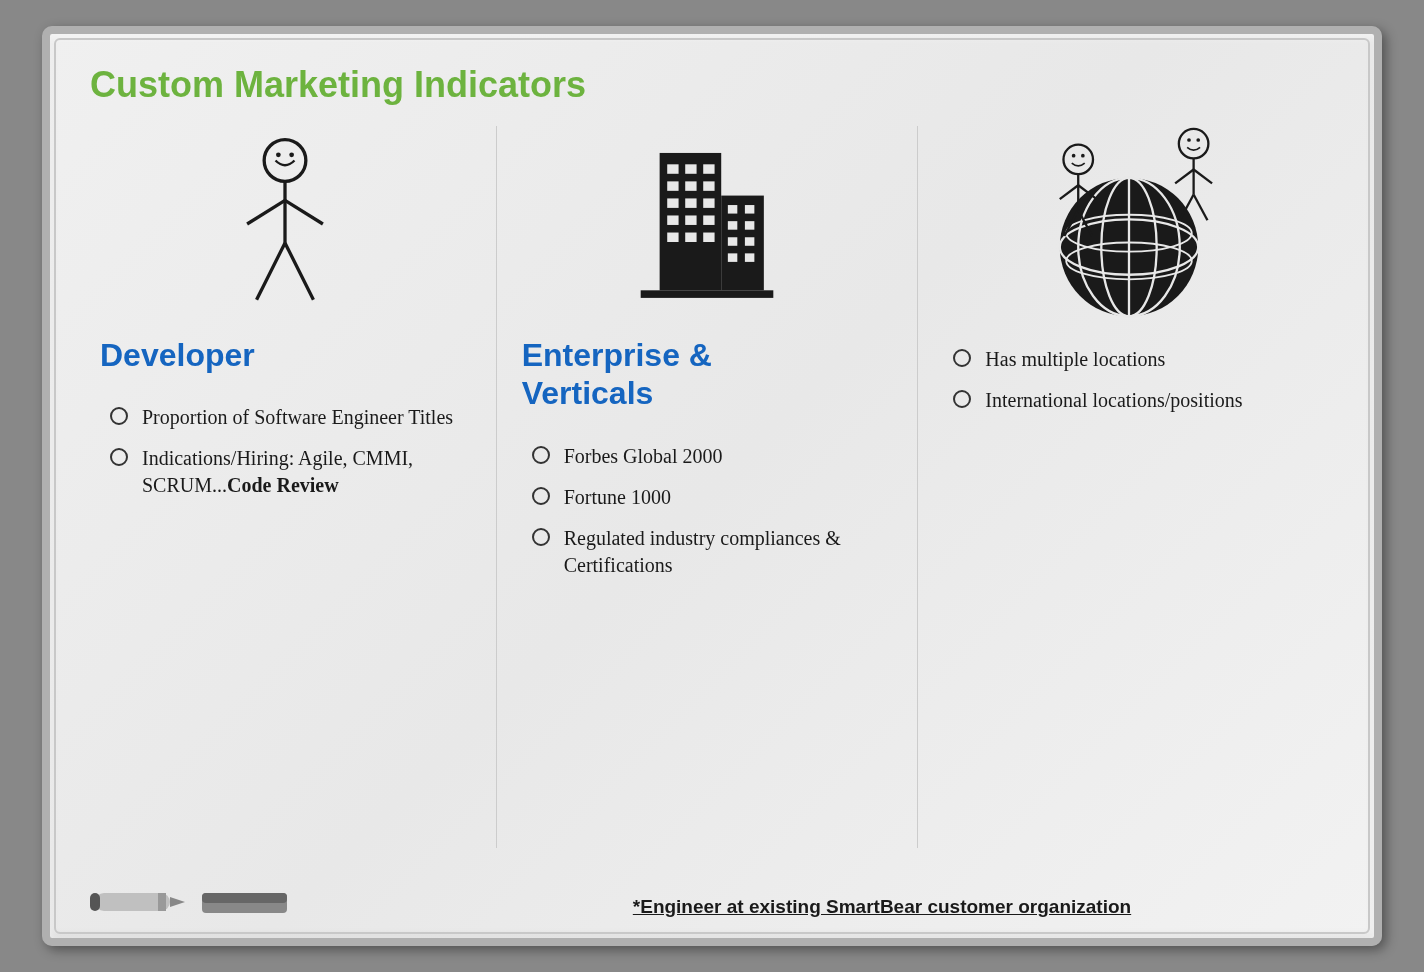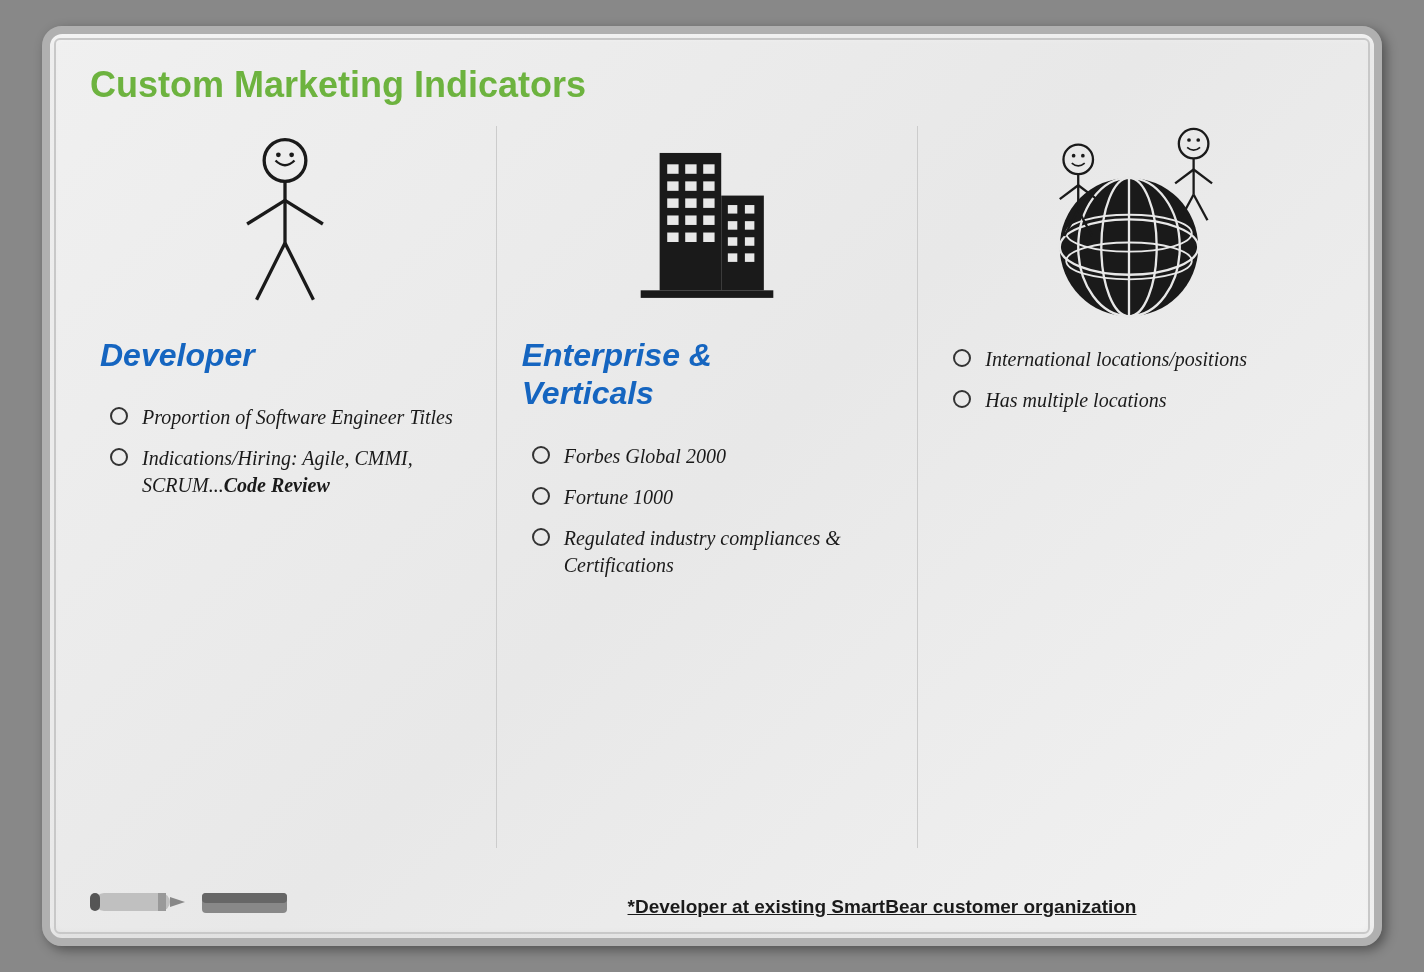--- a/index.html
+++ b/index.html
@@ -12,21 +12,21 @@
       align-items: center;
       justify-content: center;
       font-family: Georgia, 'Times New Roman', serif;
     }
 
     .whiteboard {
       width: 1340px;
       height: 920px;
       background: linear-gradient(135deg, #f0f0f0 0%, #e8e8e8 50%, #f2f2f2 100%);
       border: 8px solid #b0b0b0;
-      border-radius: 20px;
+      border-radius: 10px;
       box-shadow: inset 0 2px 8px rgba(255,255,255,0.8), inset 0 -2px 8px rgba(0,0,0,0.1), 4px 4px 12px rgba(0,0,0,0.4);
       position: relative;
       padding: 30px 40px 20px 40px;
       display: flex;
       flex-direction: column;
     }
 
     
     .whiteboard::before {
       content: '';
@@ -42,21 +42,20 @@
       font-weight: bold;
       color: #6db33f;
       margin-bottom: 20px;
       font-family: Arial, sans-serif;
     }
 
     .columns {
       display: flex;
       flex: 1;
       gap: 0;
-      font-style: italic;
     }
 
     .column {
       flex: 1;
       display: flex;
       flex-direction: column;
       align-items: flex-start;
       padding: 0 20px;
     }
 
@@ -315,25 +314,25 @@
             <line x1="200" y1="73" x2="185" y2="101" stroke="#1a1a1a" stroke-width="2.5"></line>
             <line x1="200" y1="73" x2="215" y2="101" stroke="#1a1a1a" stroke-width="2.5"></line>
           </svg>
         </div>
       </div>
 
 
       <ul class="bullet-list">
         <li>
           <span class="bullet-circle"></span>
+          <span>Has multiple locations</span>
+        </li>
+        <li>
+          <span class="bullet-circle"></span>
           <span>International locations/positions</span>
-        </li>
-        <li>
-          <span class="bullet-circle"></span>
-          <span>Has multiple locations</span>
         </li>
       </ul>
     </div>
 
   </div>
 
   <div class="footer">
 
     <div class="marker-area">
 
@@ -347,16 +346,16 @@
 
         <rect x="68" y="10" width="8" height="18" fill="#999"></rect>
       </svg>
 
       <svg width="90" height="30" viewBox="0 0 90 30">
         <rect x="2" y="5" width="85" height="20" rx="4" fill="#888"></rect>
         <rect x="2" y="5" width="85" height="10" rx="4" fill="#666"></rect>
       </svg>
     </div>
 
-    <div class="footer-note">*Developer at existing SmartBear customer organization</div>
+    <div class="footer-note">*Engineer at existing SmartBear customer organization</div>
   </div>
 
 </div>
 
 </body></html>

